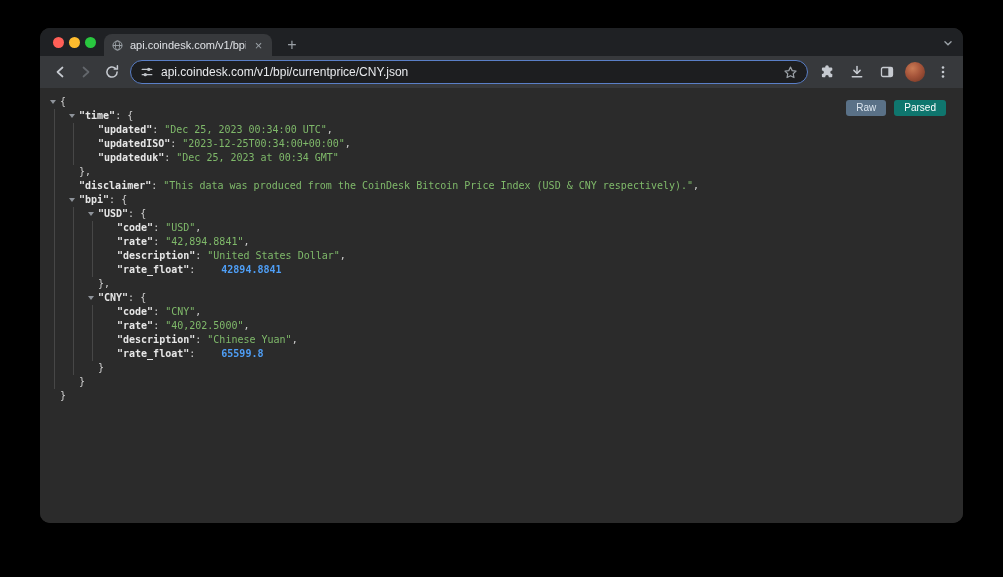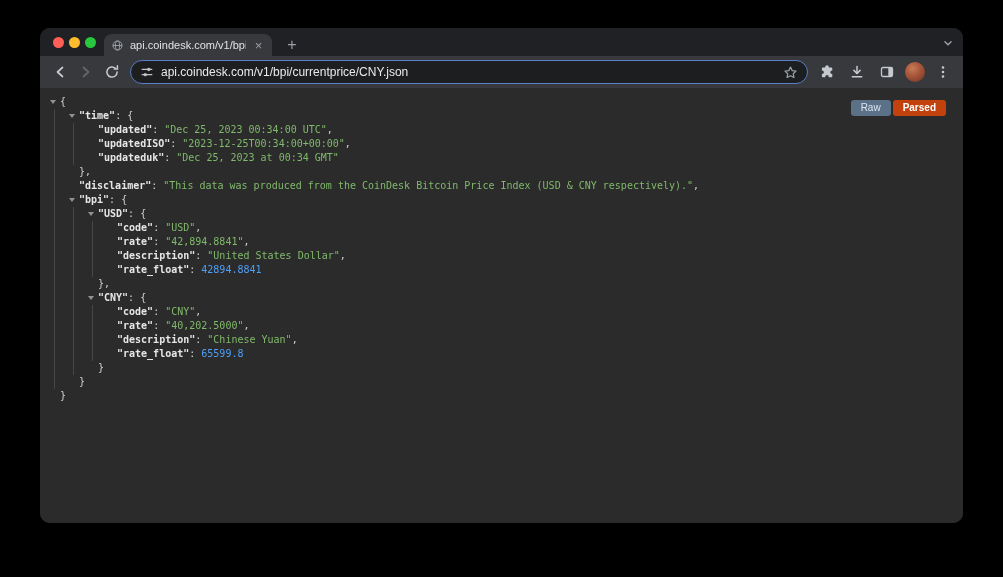--- a/index.html
+++ b/index.html
@@ -50,43 +50,43 @@
     width:20px;height:20px;border-radius:50%;flex:none;
     background:radial-gradient(circle at 38% 32%, #c97a54 0%, #a5543a 45%, #6e3322 100%);
   }
   
   .content{
     position:relative;height:435px;background:#2b2b2b;box-sizing:border-box;
     padding:7px 0 0 10px;
     font-family:"DejaVu Sans Mono", monospace;font-size:10px;color:#cfcfcf;
   }
   .viewer-buttons{
-    position:absolute;top:12px;right:17px;display:flex;gap:2px;
+    position:absolute;top:12px;right:17px;display:flex;gap:8px;
     font-family:"Liberation Sans", sans-serif;
   }
   .viewer-buttons button{
     border:none;font-size:10px;padding:2px 10px 3px;border-radius:3px;cursor:default;
     font-family:"Liberation Sans", sans-serif;
   }
   .btn-raw{background:#5a7187;color:#dde6ef;}
-  .btn-parsed{background:#c2410c;color:#ffffff;font-weight:bold;}
+  .btn-parsed{background:#0f766e;color:#ffffff;}
   
   .jrow{height:14px;line-height:14px;white-space:pre;}
   .exp{display:inline-block;width:10px;}
   .tri{
     display:inline-block;width:0;height:0;
     border-left:3.5px solid transparent;border-right:3.5px solid transparent;
     border-top:4.5px solid #8e939a;vertical-align:1px;
   }
   .jchildren{margin-left:4px;border-left:1px solid #474747;padding-left:14px;}
   .jclose{padding-left:10px;}
   .jkey{color:#e6e6e6;font-weight:bold;}
   .jpunct{color:#cfcfcf;}
   .jstr{color:#7fb96a;}
-  .jnum{color:#4f9ff7;font-weight:normal;}
+  .jnum{color:#4f9ff7;font-weight:bold;margin-left:20px;}
   svg{display:block;}
 </style>
 </head>
 <body>
 
 <div class="window">
 
   <div class="tabstrip">
     <div class="tl red"></div>
     <div class="tl yellow"></div>

